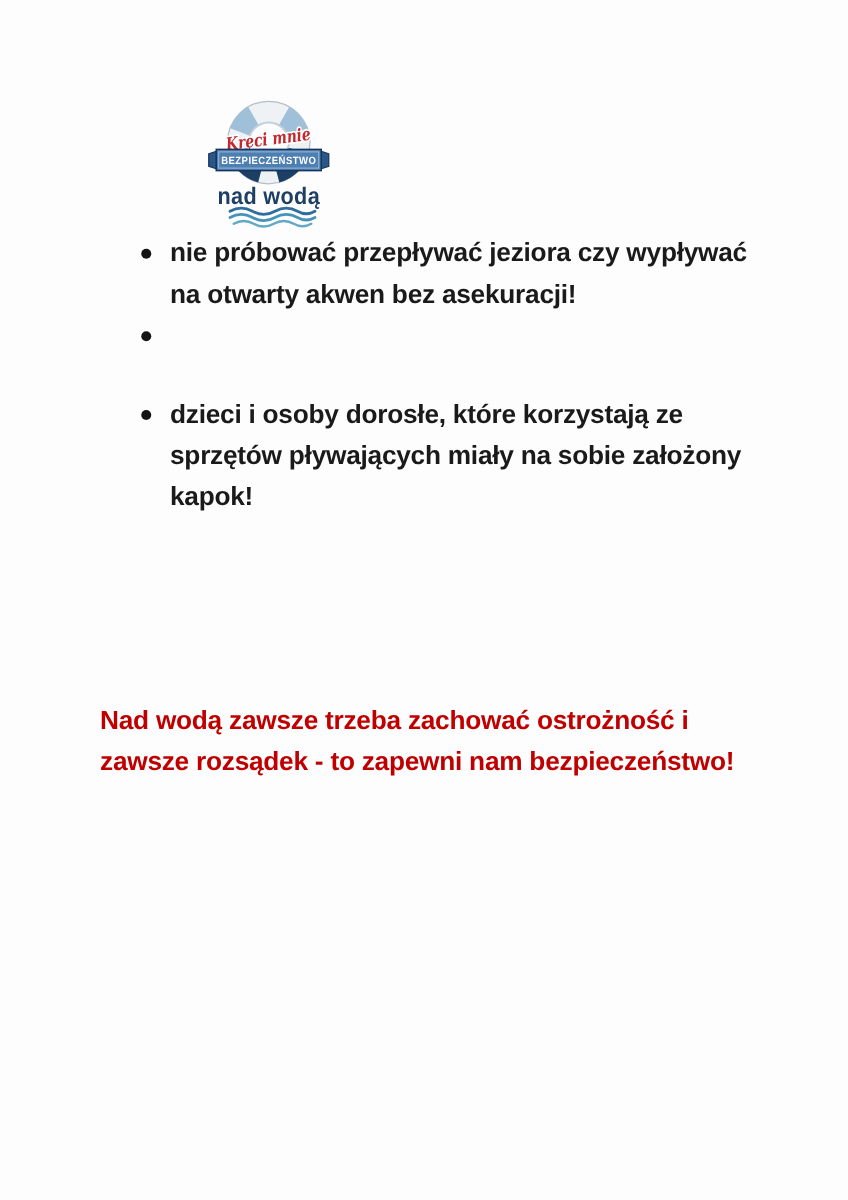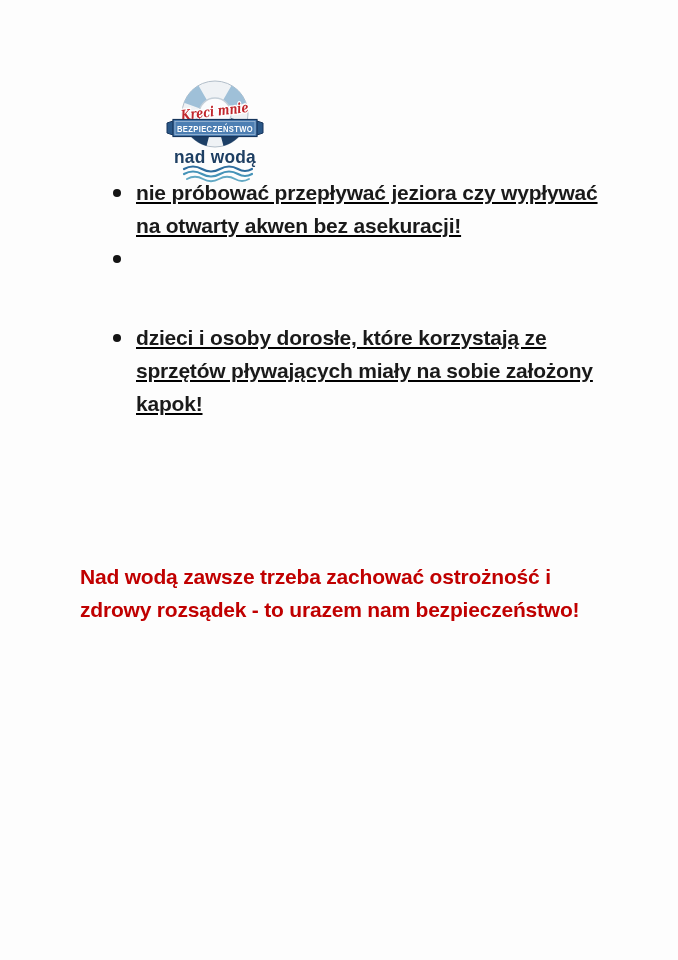--- a/index.html
+++ b/index.html
@@ -23,26 +23,25 @@
     top: 78px;
     width: 110px;
     height: 108px;
   }
   .logo svg { display: block; width: 110px; height: 108px; }
 
   
   .bullets {
     position: absolute;
     left: 112px;
-    top: 176px;
+    top: 186px;
     width: 505px;
     margin: 0;
     padding: 0;
     list-style: none;
-    text-decoration: underline;
   }
   .bullets li {
     position: relative;
     padding-left: 24px;
     font-size: 21px;
     font-weight: bold;
     line-height: 33px;
     color: #1a1a1a;
     white-space: pre-line;
     letter-spacing: -0.2px;
@@ -51,21 +50,21 @@
     content: "";
     position: absolute;
     left: 1px;
     top: 13px;
     width: 8px;
     height: 8px;
     border-radius: 50%;
     background: #141414;
   }
   .bullets li.empty { min-height: 33px; }
-  .bullets li.gap-before { margin-top: 46px; }
+  .bullets li.gap-before { margin-top: 30px; }
 
   
   .warning {
     position: absolute;
     left: 80px;
     top: 560px;
     width: 540px;
     margin: 0;
     font-size: 21px;
     font-weight: bold;
@@ -118,15 +117,15 @@
   <ul class="bullets">
     <li><span>nie próbować przepływać jeziora czy wypływać
 na otwarty akwen bez asekuracji!</span></li>
     <li class="empty"><span></span></li>
     <li class="gap-before"><span>dzieci i osoby dorosłe, które korzystają ze
 sprzętów pływających miały na sobie założony
 kapok!</span></li>
   </ul>
 
   <p class="warning">Nad wodą zawsze trzeba zachować ostrożność i
-zdrowy rozsądek - to urazem nam bezpieczeństwo!</p>
+zawsze rozsądek - to zapewni nam bezpieczeństwo!</p>
 
 </div>
 
 </body></html>

